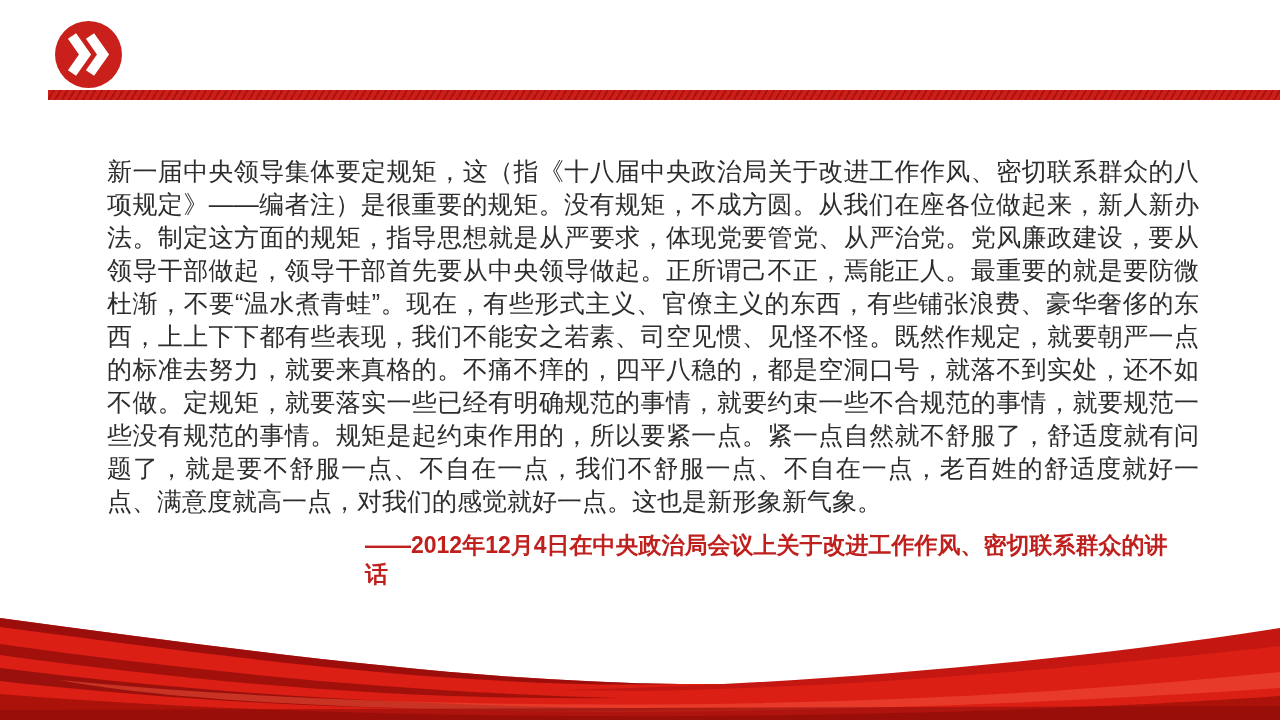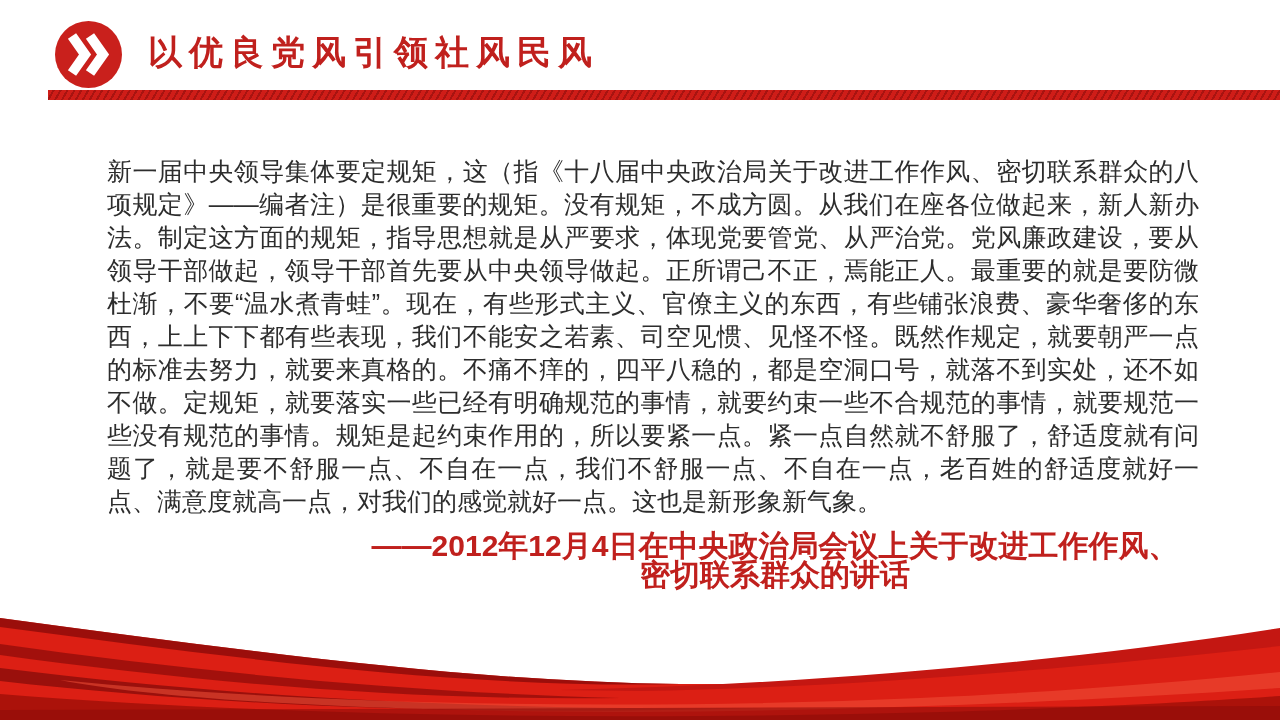--- a/index.html
+++ b/index.html
@@ -23,38 +23,37 @@
     background:repeating-linear-gradient(120deg,#cf1d18 0px,#cf1d18 4px,#a81411 4px,#a81411 6px);
   }
   
   .quote{
     position:absolute;left:95px;top:143px;width:1092px;margin:12px;
     font-size:25px;line-height:33px;color:#2d2d2d;
     text-align:justify;text-justify:inter-ideograph;
   }
   .attribution{
     position:absolute;right:95px;top:531px;width:820px;margin:0;
-    font-size:30px;line-height:29px;color:#c0201d;
-    text-align:center;font-weight:600;
+    font-size:23px;line-height:29px;color:#c0201d;
+    text-align:left;font-weight:600;
   }
   
   .wave{position:absolute;left:0;bottom:0;width:1280px;height:110px;display:block;}
 </style>
 </head>
 <body>
 
 <div class="slide">
 
   <div class="header">
     <svg class="chev-badge" viewBox="0 0 67 67">
       <circle cx="33.5" cy="33.5" r="33.5" fill="#c9201c"></circle>
       <path d="M17,15 L30,33.5 L17,52" fill="none" stroke="#ffffff" stroke-width="10"></path>
       <path d="M35,15 L48,33.5 L35,52" fill="none" stroke="#ffffff" stroke-width="10"></path>
     </svg>
-    <h1 class="slide-title">以优良党风引领社风民风</h1>
   </div>
 
   <div class="header-rule"></div>
 
   <p class="quote">新一届中央领导集体要定规矩，这（指《十八届中央政治局关于改进工作作风、密切联系群众的八项规定》——编者注）是很重要的规矩。没有规矩，不成方圆。从我们在座各位做起来，新人新办法。制定这方面的规矩，指导思想就是从严要求，体现党要管党、从严治党。党风廉政建设，要从领导干部做起，领导干部首先要从中央领导做起。正所谓己不正，焉能正人。最重要的就是要防微杜渐，不要“温水煮青蛙”。现在，有些形式主义、官僚主义的东西，有些铺张浪费、豪华奢侈的东西，上上下下都有些表现，我们不能安之若素、司空见惯、见怪不怪。既然作规定，就要朝严一点的标准去努力，就要来真格的。不痛不痒的，四平八稳的，都是空洞口号，就落不到实处，还不如不做。定规矩，就要落实一些已经有明确规范的事情，就要约束一些不合规范的事情，就要规范一些没有规范的事情。规矩是起约束作用的，所以要紧一点。紧一点自然就不舒服了，舒适度就有问题了，就是要不舒服一点、不自在一点，我们不舒服一点、不自在一点，老百姓的舒适度就好一点、满意度就高一点，对我们的感觉就好一点。这也是新形象新气象。</p>
 
   <p class="attribution">——2012年12月4日在中央政治局会议上关于改进工作作风、密切联系群众的讲话</p>
 
   <svg class="wave" viewBox="0 0 1280 110" preserveAspectRatio="none">
 

